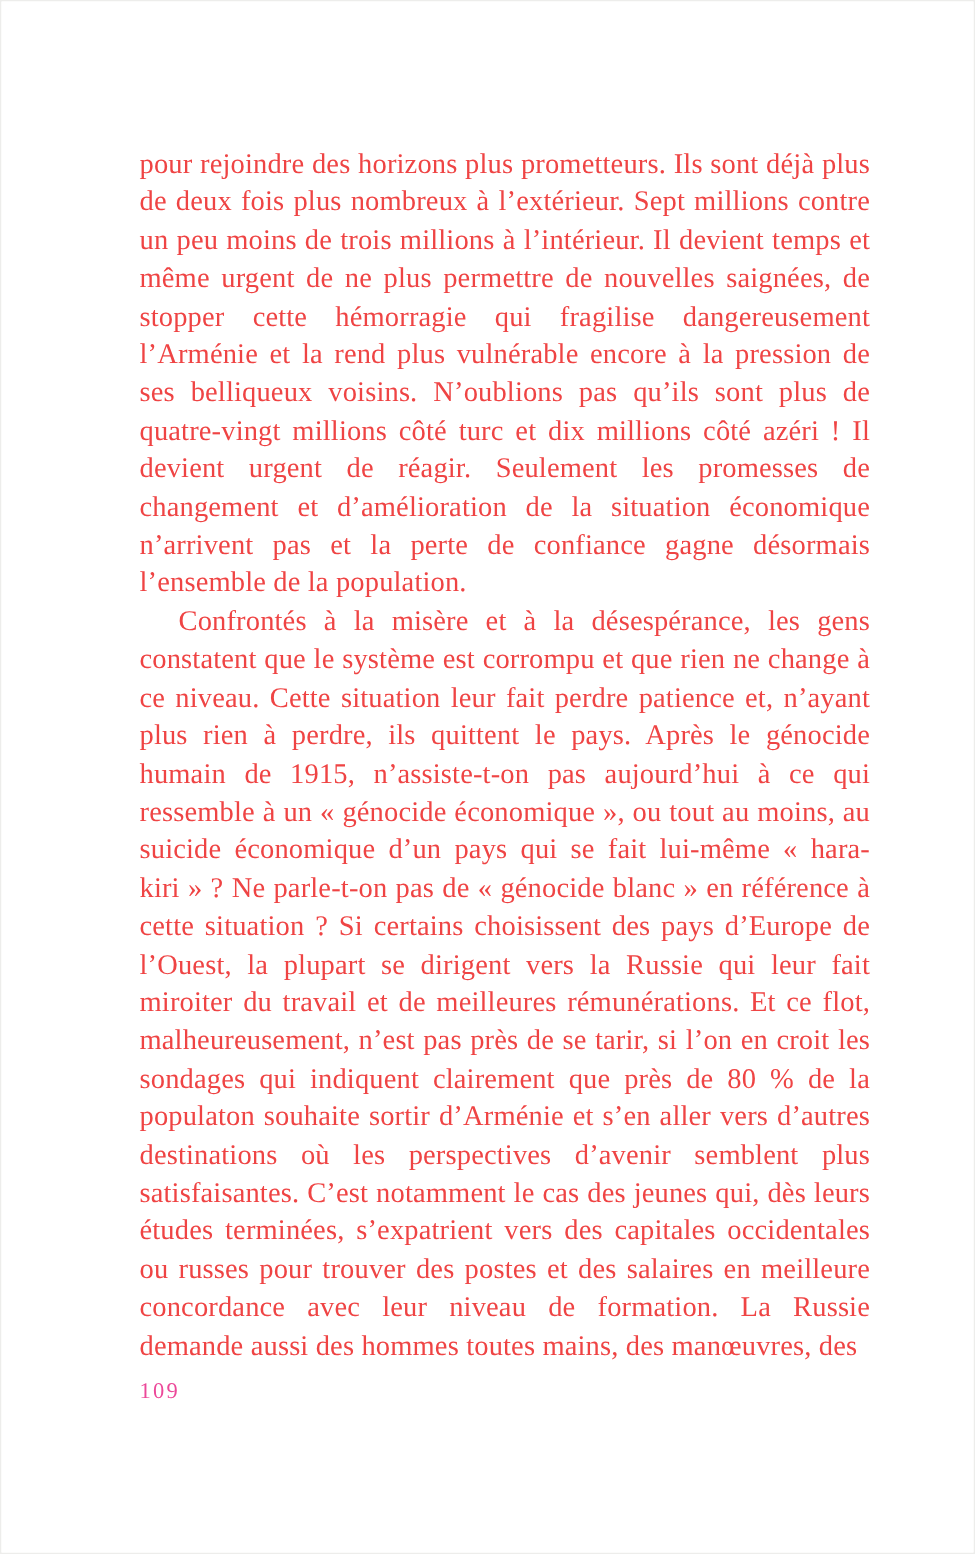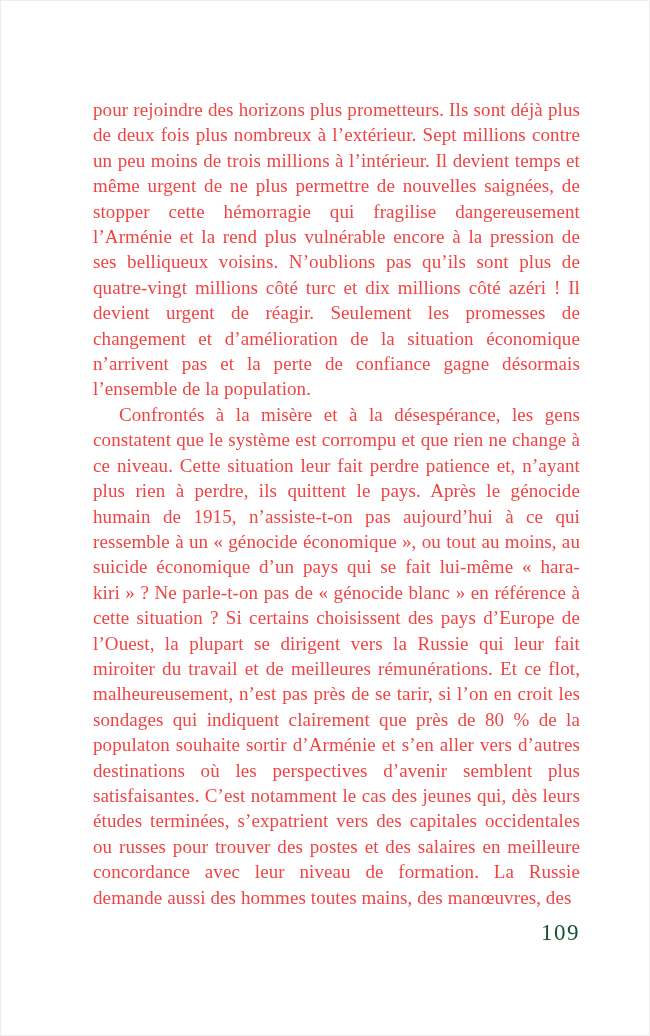--- a/index.html
+++ b/index.html
@@ -34,24 +34,24 @@
     padding: 0;
   }
   .text-block p.indented {
     text-indent: 26px;
   }
   .page-number {
     position: absolute;
     top: 919px;
     left: 92px;
     width: 487px;
-    text-align: right;
+    text-align: left;
     font-family: "Liberation Serif", "DejaVu Serif", serif;
-    font-size: 23px;
-    color: #14532d;
+    font-size: 15px;
+    color: #ec4899;
     letter-spacing: 1.5px;
     font-feature-settings: "onum" 1;
   }
 </style>
 </head>
 <body>
 
 <div class="page">
   <div class="text-block">
     <p>pour rejoindre des horizons plus prometteurs. Ils sont déjà plus de deux fois plus nombreux à l’extérieur. Sept millions contre un peu moins de trois millions à l’intérieur. Il devient temps et même urgent de ne plus permettre de nouvelles saignées, de stopper cette hémorragie qui fragilise dangereusement l’Arménie et la rend plus vulnérable encore à la pression de ses belliqueux voisins. N’oublions pas qu’ils sont plus de quatre-vingt millions côté turc et dix millions côté azéri&nbsp;! Il devient urgent de réagir. Seulement les promesses de changement et d’amélioration de la situation économique n’arrivent pas et la perte de confiance gagne désormais l’ensemble de la population.</p>

